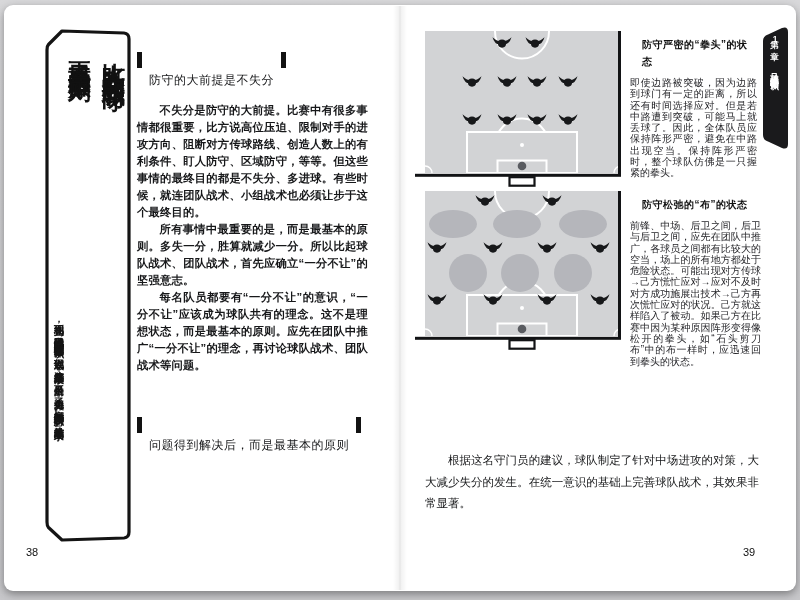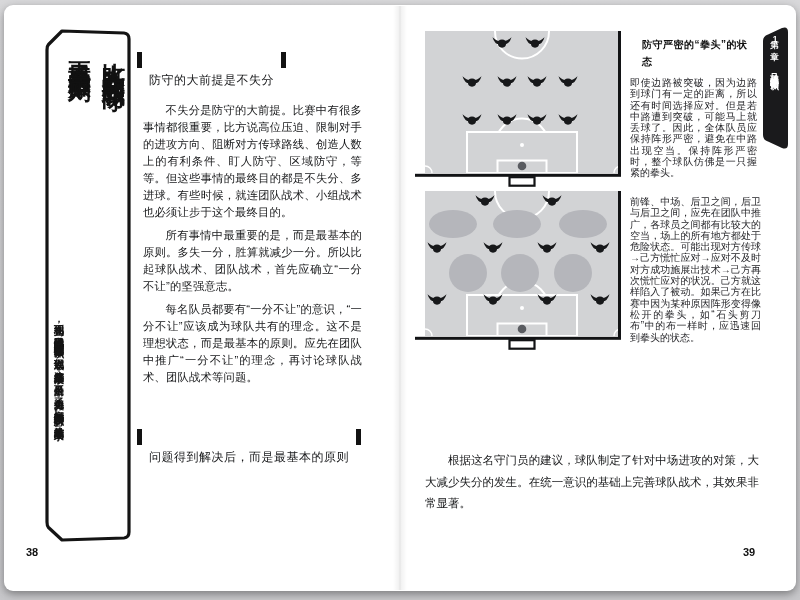--- a/index.html
+++ b/index.html
@@ -23,23 +23,23 @@
   .title-main span{display:block;}
   .title-note{position:absolute;left:9px;bottom:17px;height:212px;
               writing-mode:vertical-rl;text-orientation:upright;
               font-size:10px;font-weight:700;line-height:15.5px;letter-spacing:0.5px;
               color:#151515;}
   .body-col{position:absolute;left:137px;top:30px;width:231px;color:#17181a;}
   .sec-header{display:flex;align-items:center;gap:7px;margin:21px 0 13px;}
   .sec-header:first-child{margin-top:0;}
   .hbar{flex:none;width:5px;height:16px;background:#121212;}
   .htext{font-weight:normal;font-size:12px;letter-spacing:0.5px;white-space:nowrap;margin-top:42px;}
-  .para{margin:6px;text-indent:2em;text-align:justify;
-        font-size:11.3px;line-height:17px;letter-spacing:0.2px;}
-  .pagenum{position:absolute;font-size:11px;font-weight:bold;color:#111;}
+  .para{margin:0;text-indent:2em;text-align:justify;
+        font-size:11.3px;line-height:17px;letter-spacing:0.2px;font-weight:bold;}
+  .pagenum{position:absolute;font-size:11px;font-weight:normal;color:#111;}
   .pagenum.pn-left{left:26px;top:546px;}
   .pagenum.pn-right{left:743px;top:546px;}
 
   
   .pitch{position:absolute;}
   #pitch1{left:415px;top:31px;width:208px;height:159px;}
   #pitch2{left:415px;top:191px;width:208px;height:162px;}
   .caption{position:absolute;color:#111;}
   .caption h4{margin:0 0 7px 12px;font-size:10px;line-height:17px;font-weight:900;letter-spacing:0.5px;}
   .caption p{margin:0;font-size:10px;line-height:11.3px;text-align:justify;color:#26262a;}
@@ -204,20 +204,21 @@
       <rect x="84.5" y="149.2" width="25" height="8.5" fill="#ffffff" stroke="#121315" stroke-width="2.2"></rect>
       <rect x="193" y="0" width="3" height="146" fill="#121315"></rect>
     </svg>
 
   <div class="caption cap1">
     <h4>防守严密的“拳头”的状态</h4>
     <p>即使边路被突破，因为边路到球门有一定的距离，所以还有时间选择应对。但是若中路遭到突破，可能马上就丢球了。因此，全体队员应保持阵形严密，避免在中路出现空当。保持阵形严密时，整个球队仿佛是一只握紧的拳头。</p>
   </div>
 
   <div class="caption cap2">
+    <h4>防守松弛的“布”的状态</h4>
     <p>前锋、中场、后卫之间，后卫与后卫之间，应先在团队中推广，各球员之间都有比较大的空当，场上的所有地方都处于危险状态。可能出现对方传球→己方慌忙应对→应对不及时对方成功施展出技术→己方再次慌忙应对的状况。己方就这样陷入了被动。如果己方在比赛中因为某种原因阵形变得像松开的拳头，如“石头剪刀布”中的布一样时，应迅速回到拳头的状态。</p>
   </div>
 
   <div class="chapter-tab">
     <svg class="tab-shape" viewBox="0 0 34 124">
       <path d="M 5 15 Q 5 10 10 8.5 L 24 2 Q 30 0 30 6 L 30 118 Q 30 124 24 122 L 10 115.5 Q 5 114 5 109 Z" fill="#1a1a1c"></path>
     </svg>
     <div class="tab-text">
       <span>第1章</span>
       <span>足球战术的基础知识</span>

